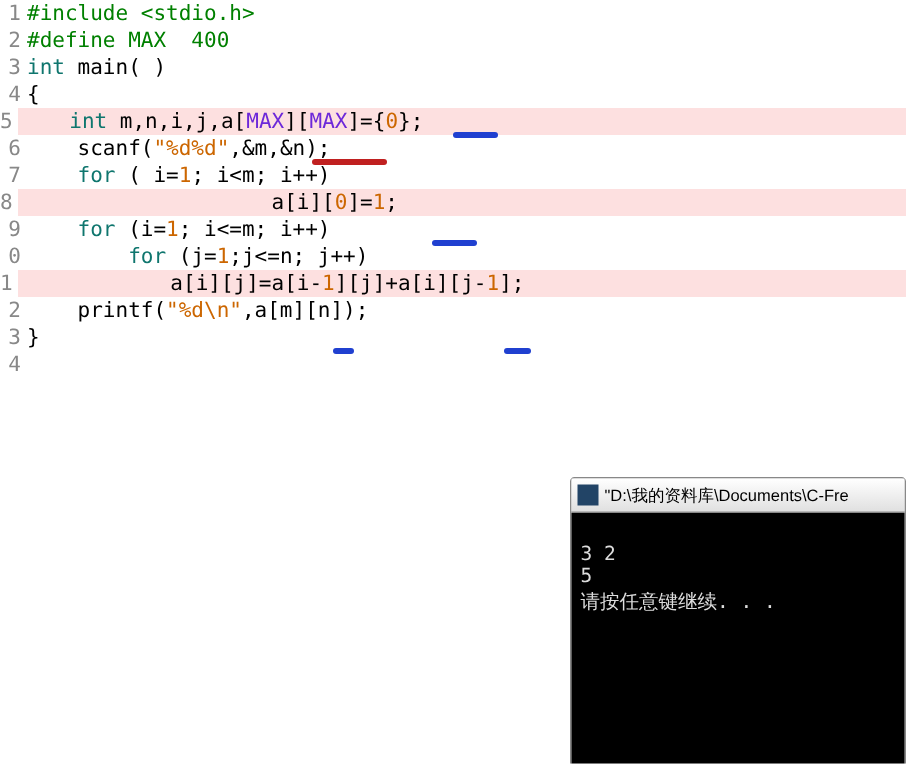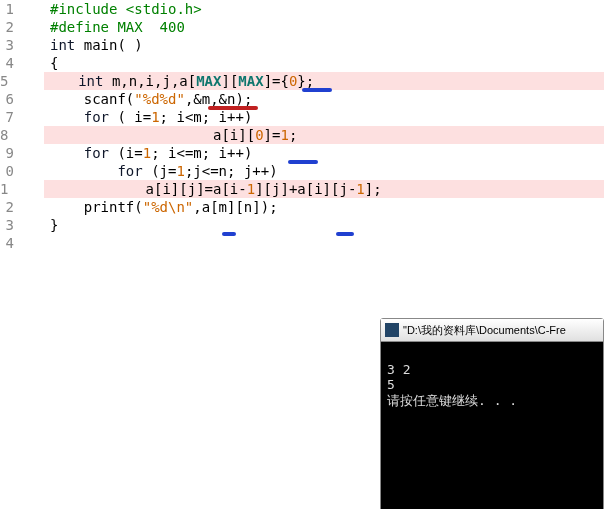--- a/index.html
+++ b/index.html
@@ -1,23 +1,23 @@
 <!DOCTYPE html>
 <html><head>
 <meta charset="utf-8">
 <style>
   body { margin: 0; font-family: Consolas, monospace; font-size: 14px; background: #fff; width: 604px; height: 509px; overflow: hidden; position: relative; }
   .editor { position: relative; }
   .line { display: flex; height: 18px; line-height: 18px; white-space: pre; }
   .gutter { width: 14px; text-align: right; color: #888; padding-right: 4px; user-select: none; }
-  .code { position: relative; flex: 1; margin-left: 32px; }
+  .code { position: relative; flex: 1; }
   .hl { background: #fde0e0; display: inline-block; min-width: 100%; }
   .green { color: #008000; }
-  .blue { color: #0f172a; }
-  .purple { color: #0f766e; font-weight: bold; }
+  .blue { color: #0f766e; }
+  .purple { color: #6d28d9; font-weight: normal; }
   .orange { color: #cc6600; }
   .black { color: #000; }
   .annotation { position: absolute; border-radius: 50%; }
   .ann-blue { background: #2040d0; height: 4px; border-radius: 3px; }
   .ann-red { background: #c02020; height: 4px; border-radius: 3px; }
   .console-window { position: absolute; right: 0; top: 318px; width: 222px; background: #eee; border: 1px solid #888; border-top-left-radius: 3px; border-top-right-radius: 3px; }
   .title-bar { display: flex; align-items: center; height: 22px; font-family: Tahoma, sans-serif; font-size: 11px; padding: 0 4px; background: linear-gradient(#fff,#e0e0e0); border-bottom: 1px solid #888; }
   .app-icon { width: 14px; height: 14px; background: #246; margin-right: 4px; }
   .console-body { background: #000; color: #ddd; font-family: SimSun, monospace; font-size: 13px; padding: 20px 6px; height: 160px; white-space: pre; }
 </style>

